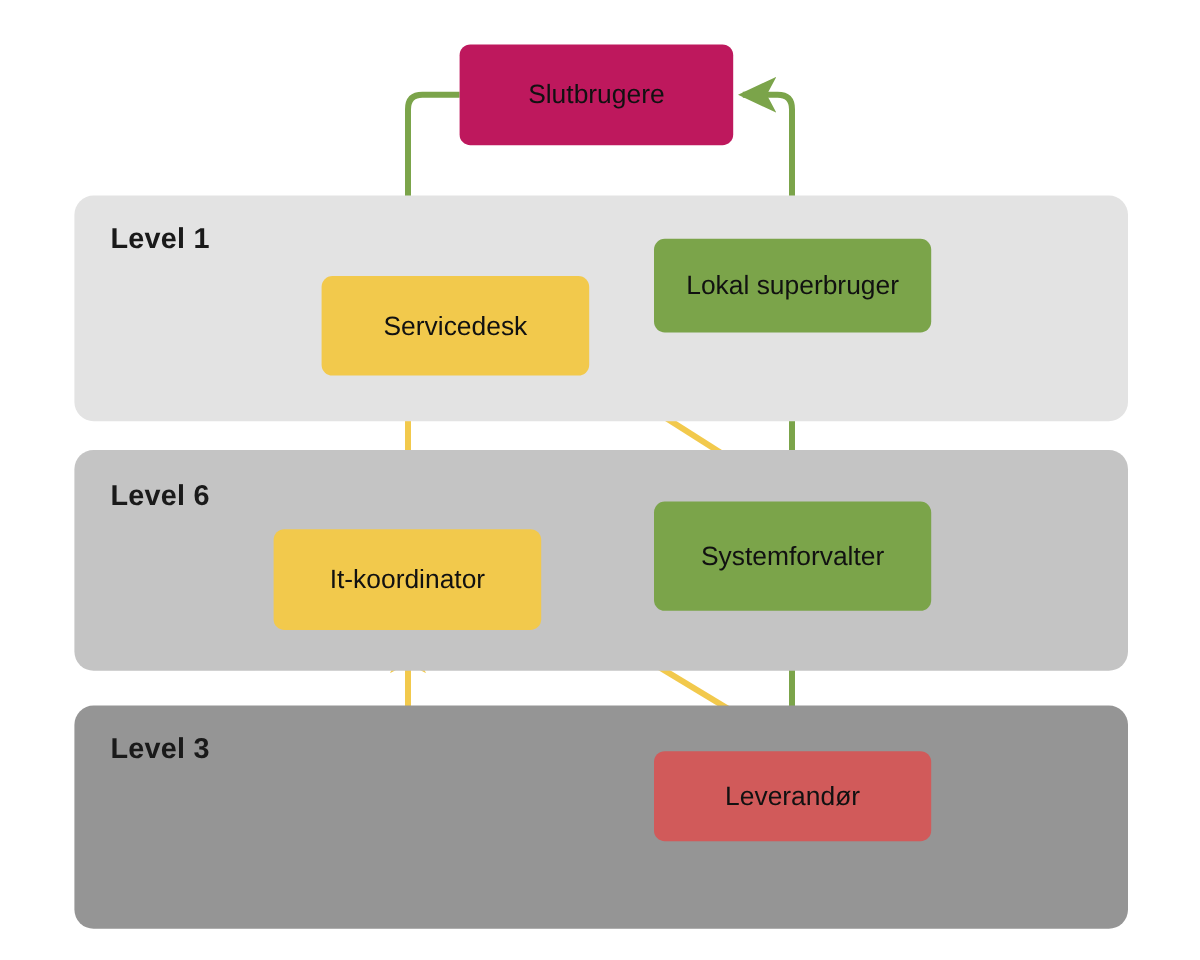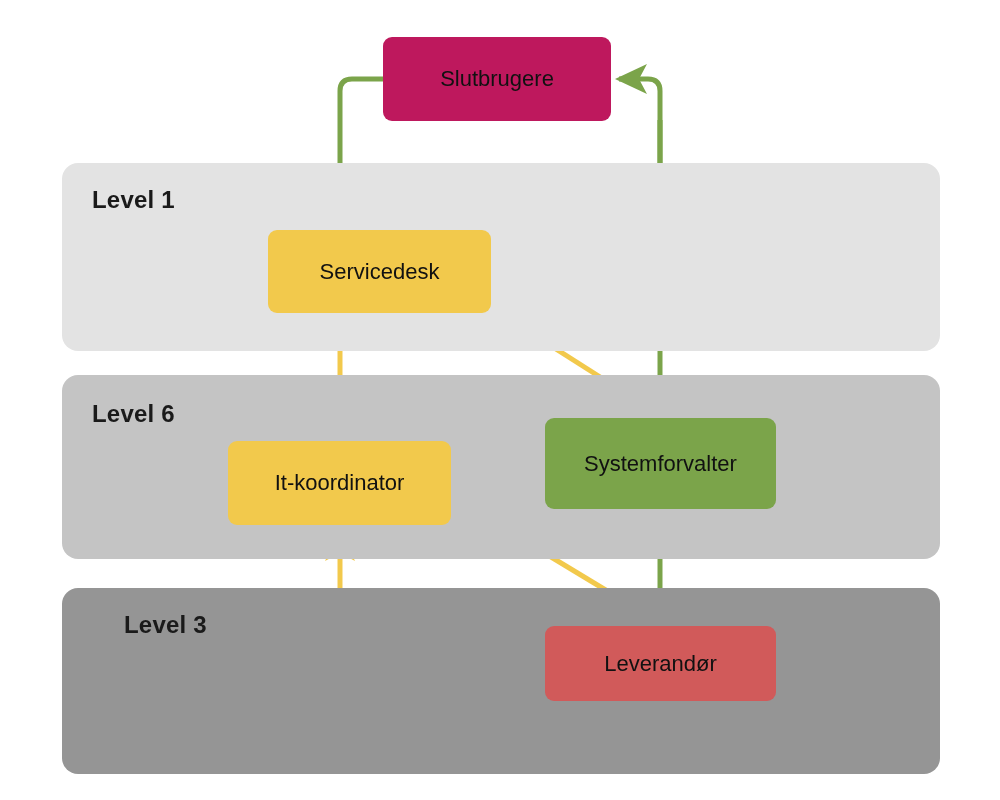--- a/index.html
+++ b/index.html
@@ -95,26 +95,27 @@
     <path d="M660,504 L660,618" fill="none" stroke="#7ba44a" stroke-width="5" stroke-linecap="butt" marker-start="url(#ah-green-start)" marker-end="url(#ah-green-end)"></path>
   </svg>
 
   <div class="band" style="left:62px; top:163px; width:878px; height:188px; background:#e3e3e3;"></div>
   <div class="band-label" style="left:92px; top:186px;">Level 1</div>
 
   <div class="band" style="left:62px; top:375px; width:878px; height:184px; background:#c4c4c4;"></div>
   <div class="band-label" style="left:92px; top:400px;">Level 6</div>
 
   <div class="band" style="left:62px; top:588px; width:878px; height:186px; background:#959595;"></div>
-  <div class="band-label" style="left:92px; top:611px;margin-left:32px;">Level 3</div>
+  <div class="band-label" style="left:92px; top:611px;">Level 3</div>
 
   <div class="node" style="left:383px; top:37px; width:228px; height:84px; background:#be185d;">Slutbrugere</div>
 
   <div class="node" style="left:228px; top:230px; width:223px; height:83px; background:#f2c94c;margin-left:40px;">Servicedesk</div>
 
+  <div class="node" style="left:545px; top:199px; width:231px; height:78px; background:#7ba44a;">Lokal superbruger</div>
 
   <div class="node" style="left:228px; top:441px; width:223px; height:84px; background:#f2c94c;">It-koordinator</div>
 
   <div class="node" style="left:545px; top:418px; width:231px; height:91px; background:#7ba44a;">Systemforvalter</div>
 
 
   <div class="node" style="left:545px; top:626px; width:231px; height:75px; background:#d15a5a;">Leverandør</div>
 
 </div>
 

